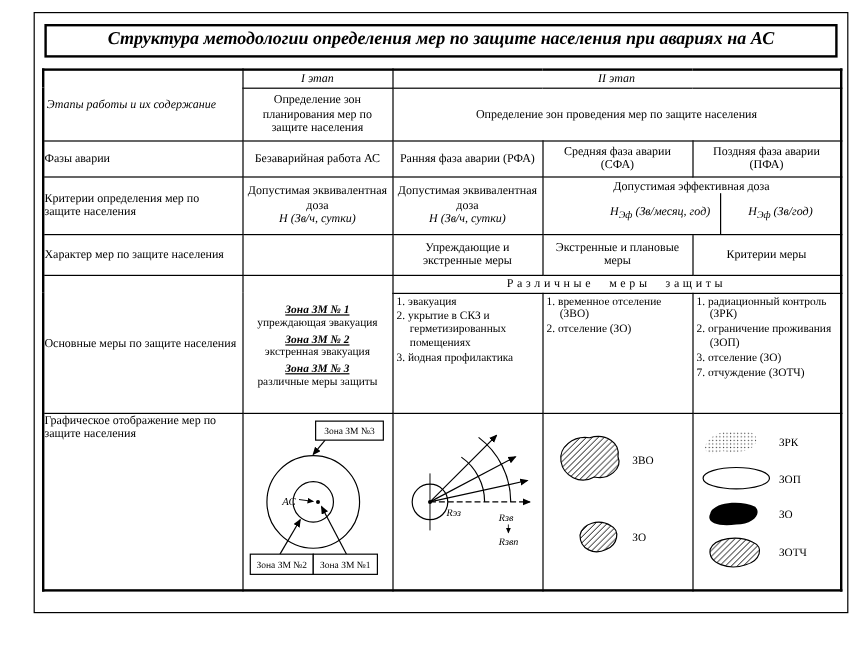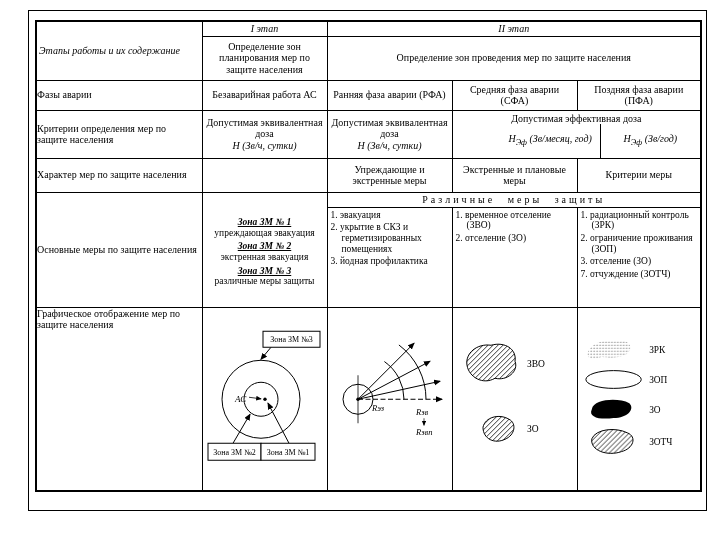--- a/index.html
+++ b/index.html
@@ -11,41 +11,44 @@
   table.main { border-collapse:collapse; table-layout:fixed; margin:9px 0 0 6px; width:665px; border:2px solid #000; }
   td { border:1px solid #000; vertical-align:middle; text-align:center; font-size:10px; line-height:1.13; padding:1px 3px; }
   .rowhead { text-align:left; padding-left:0; }
   .r-stage td { height:15px; font-style:italic; padding:0 2px; }
   .r-stagedesc td { height:44px; }
   .r-phases td { height:30px; }
   .r-criteria td { height:48px; }
   .r-character td { height:34px; }
   .r-various td.various-cell { height:15px; letter-spacing:3px; word-spacing:7px; padding:1px 2px; }
   .r-measures td { height:100px; vertical-align:top; }
-  .r-graphics td { height:184px; padding:0; vertical-align:top;margin-top:28px; }
+  .r-graphics td { height:148px; padding:0; vertical-align:top;margin-top:28px; }
   .formula { font-style:italic; }
   .nopad { padding:0;text-align:center; }
   .eff { display:flex; flex-direction:column; height:100%; }
   .eff-head { padding:2px 3px 0; }
   .eff-row { flex:1; display:flex;padding-left:48px; }
   .eff-half { flex:1; display:flex; align-items:center; justify-content:center; font-style:italic; padding:1px; }
   .eff-right { border-left:1px solid #000; }
   .zones { padding-top:3px; }
   .zone-name { font-weight:bold; font-style:italic; text-decoration:underline; font-size:9.5px; margin-top:3px; }
   .zone-desc { font-size:9.5px; }
   .measures-list { text-align:left; padding:2px 2px 0 3px; }
   .mi { padding-left:11px; text-indent:-11px; font-size:9.5px; margin-bottom:2px; }
   svg { width:100%; height:100%; display:block; }
   svg text { font-family:"Liberation Serif","DejaVu Serif",serif; fill:#000; }
 </style>
 </head>
 <body>
 
 <div class="frame">
 
+  <div class="title-box">
+    <div class="title">Структура методологии определения мер по защите населения при авариях на АС</div>
+  </div>
 
   <table class="main">
     <colgroup>
       <col style="width:166px">
         <col style="width:125px">
         <col style="width:125px">
         <col style="width:125px">
         <col style="width:124px">
     </colgroup>
     <tbody>

